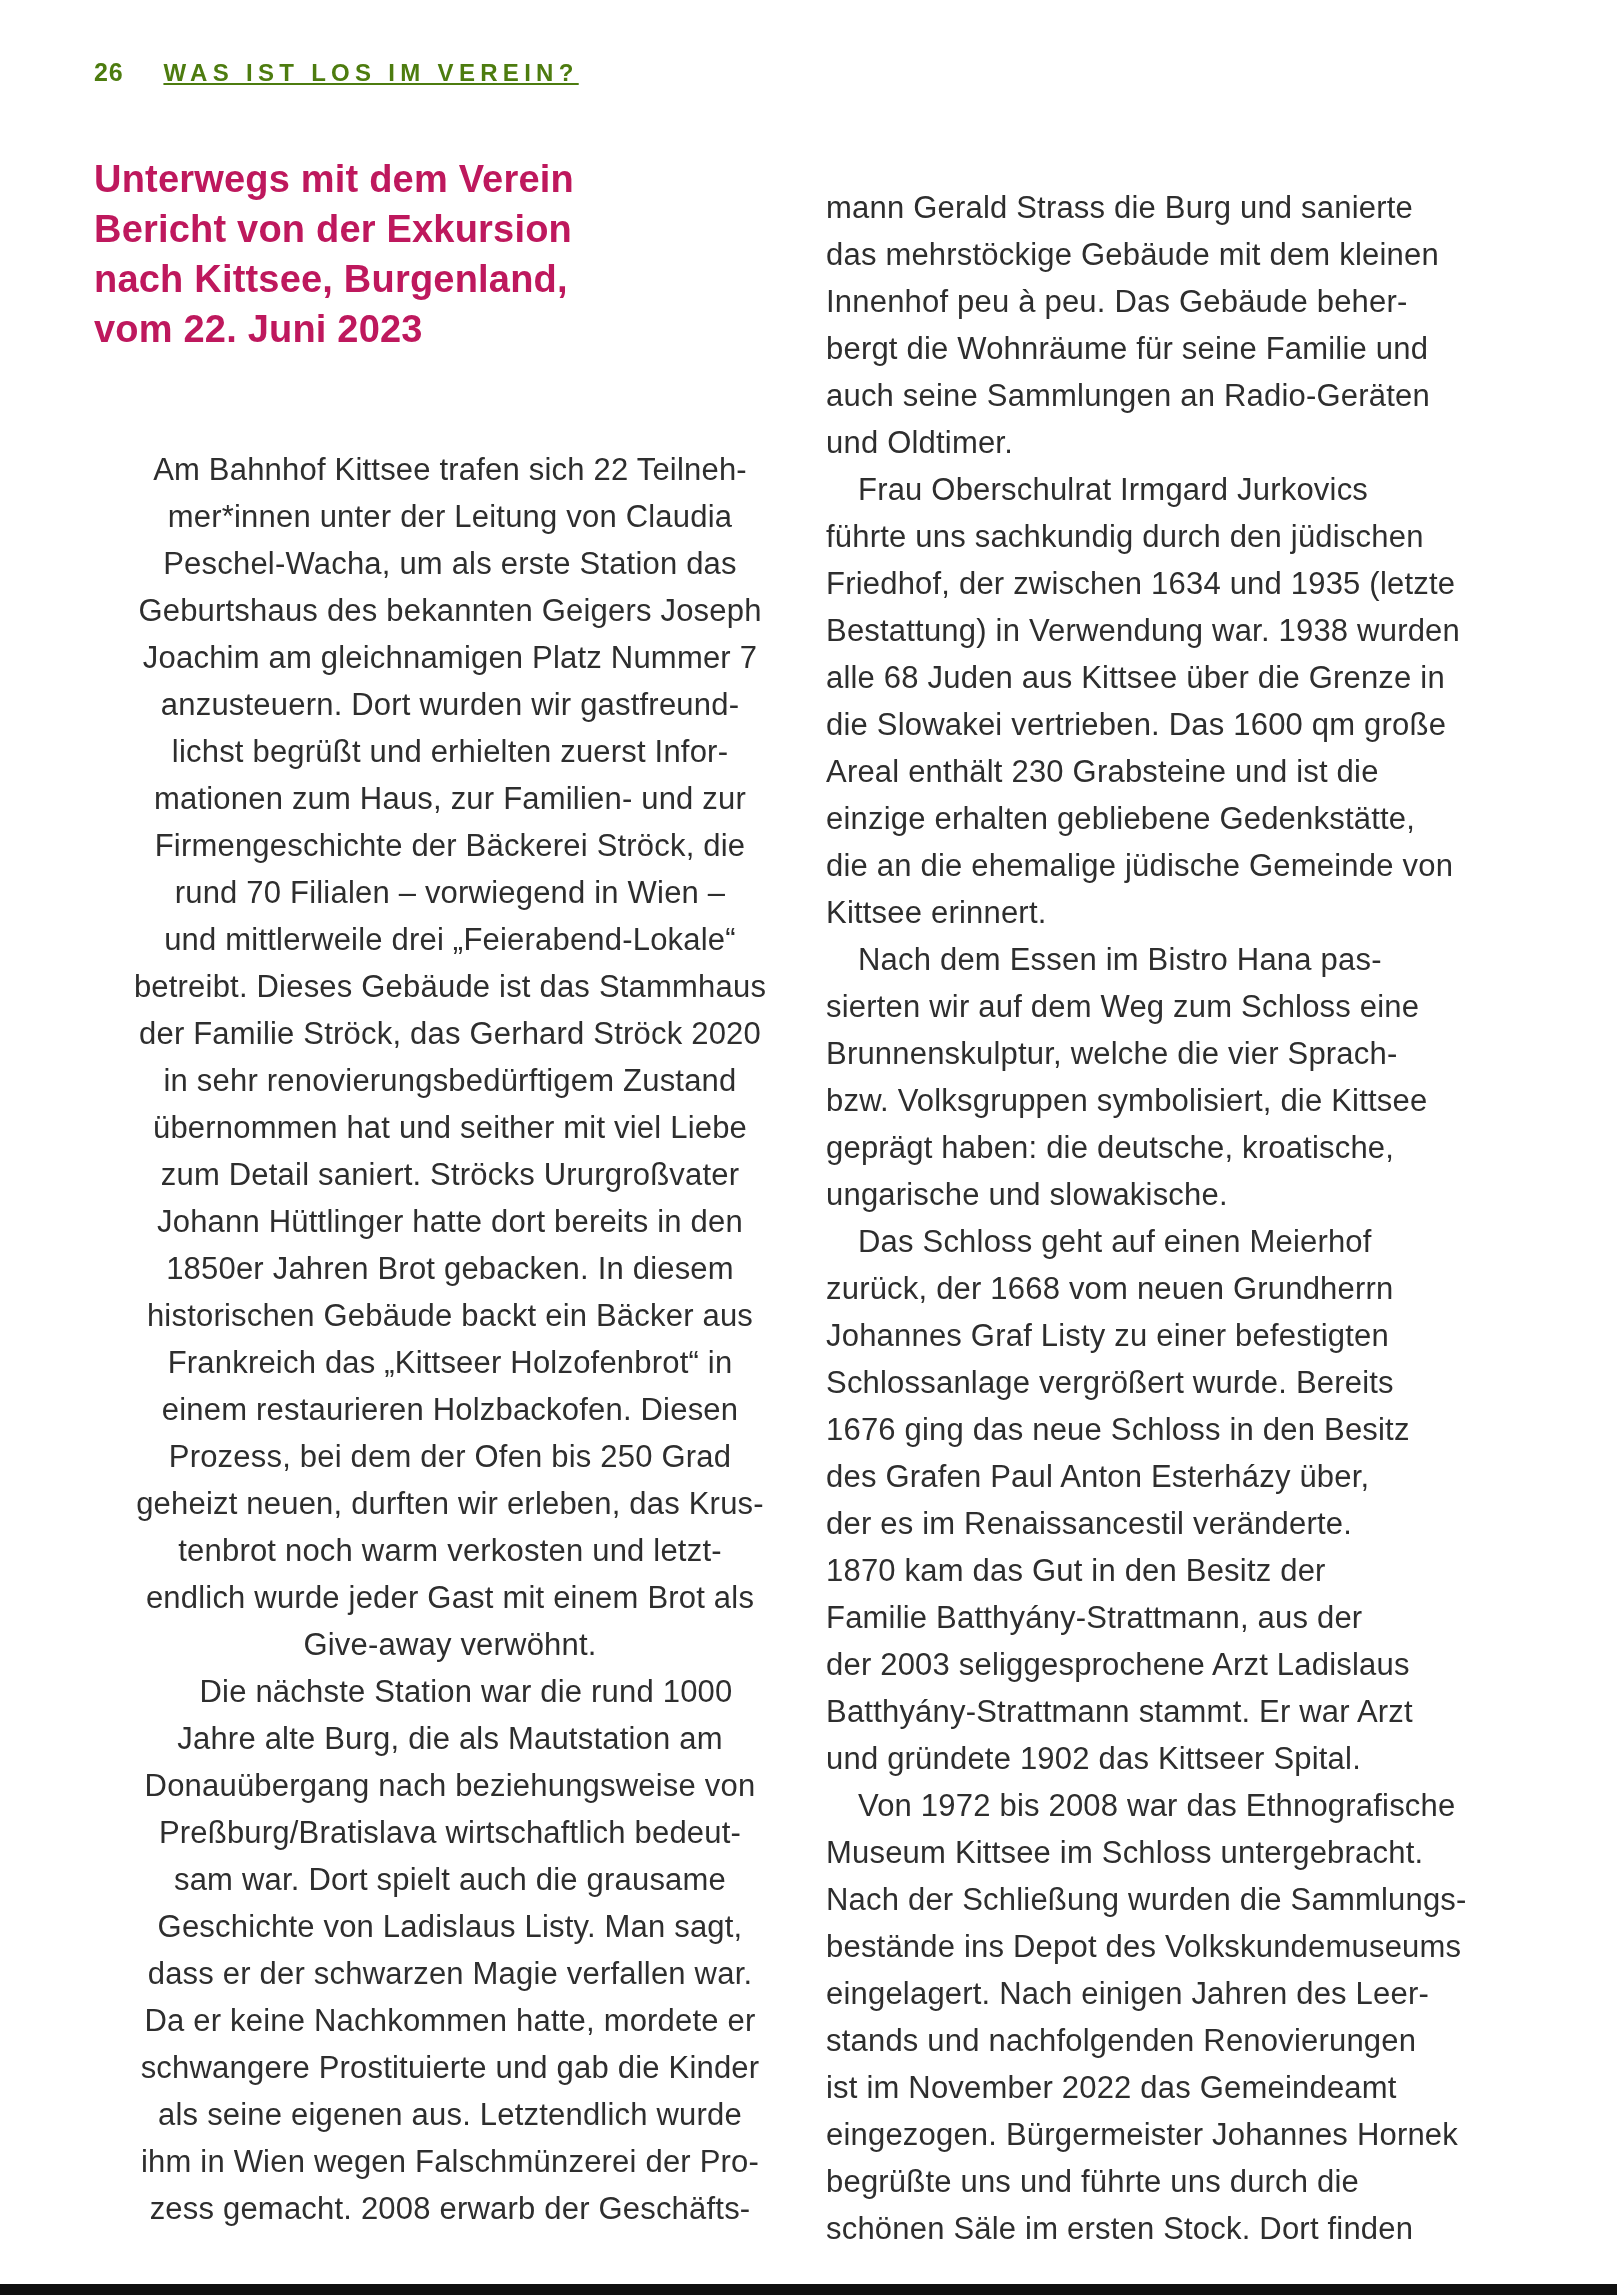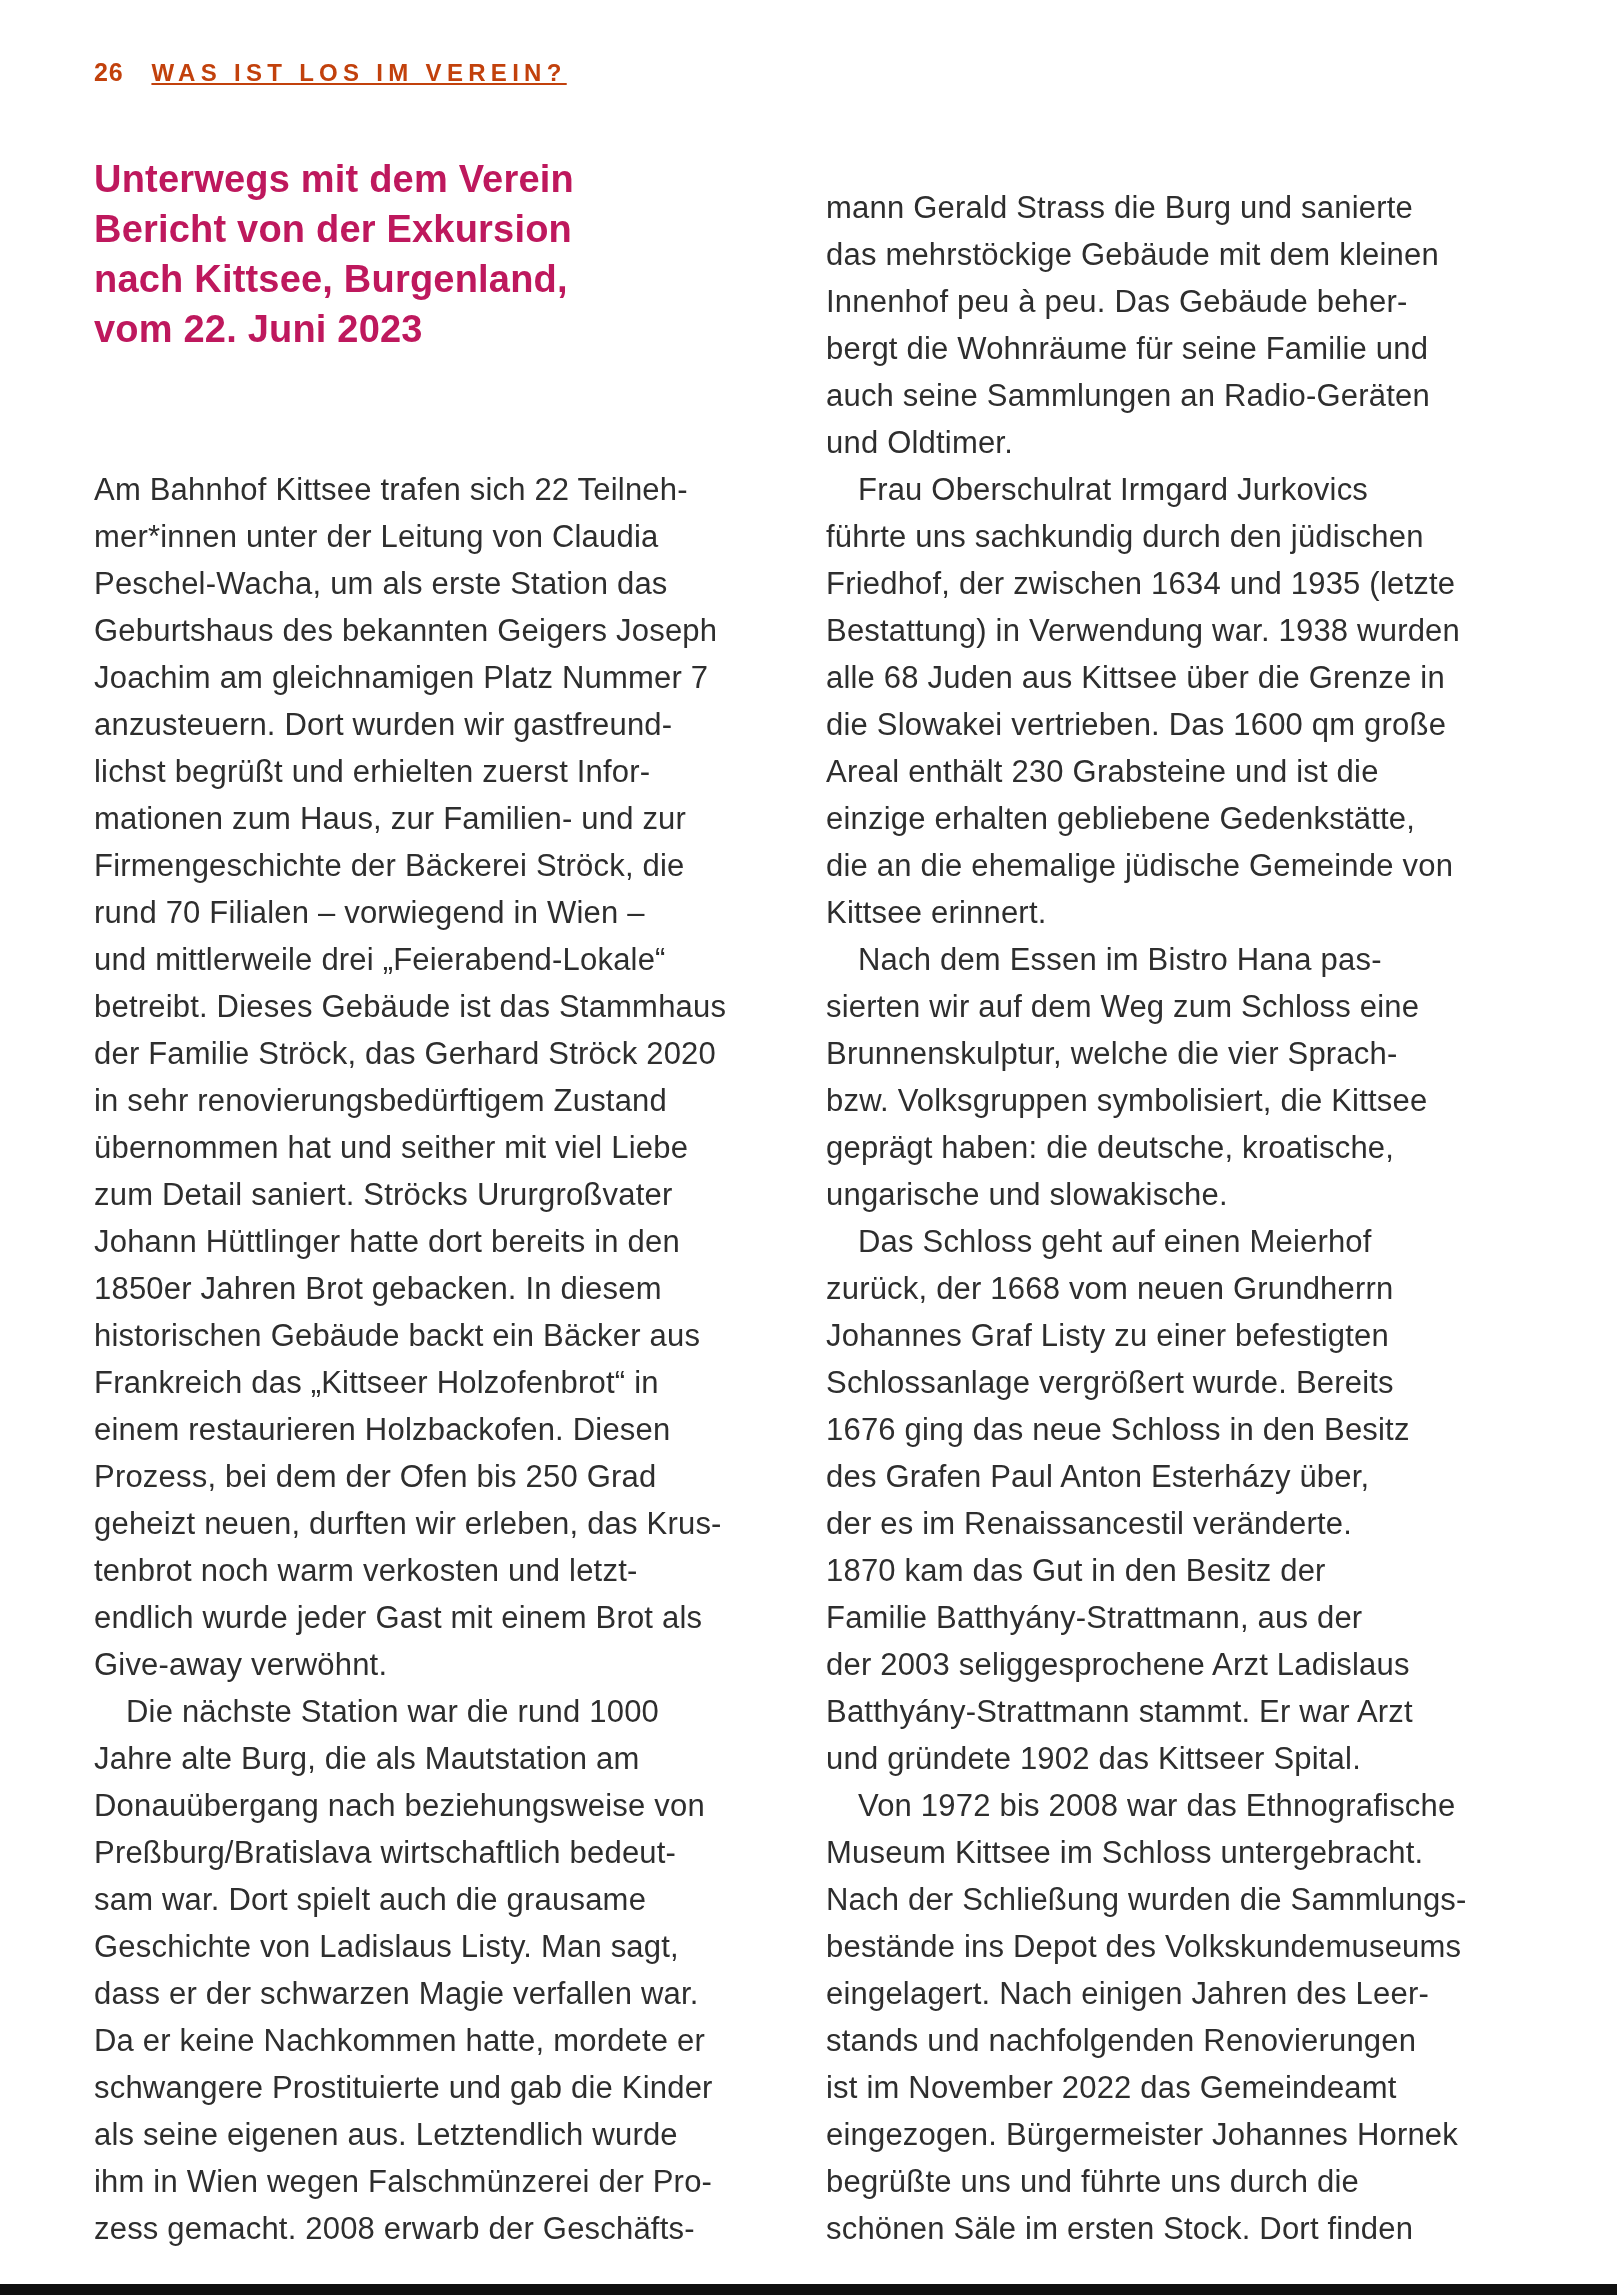--- a/index.html
+++ b/index.html
@@ -16,22 +16,22 @@
     color: #2b2b2b;
     overflow: hidden;
     margin: 0 auto;
   }
   .page-header {
     position: absolute;
     top: 58px;
     left: 94px;
     display: flex;
     align-items: baseline;
-    gap: 28px;
-    color: #c2410c;
+    gap: 40px;
+    color: #4d7c0f;
   }
   .page-number {
     font-size: 25px;
     font-weight: 700;
     letter-spacing: 0.8px;
   }
   .section-title {
     font-size: 24px;
     font-weight: 600;
     letter-spacing: 5.3px;
@@ -50,22 +50,23 @@
   }
   .column {
     position: absolute;
     font-size: 31px;
     line-height: 47px;
     letter-spacing: 0.2px;
     color: #2e2e2e;
   }
   .column-left {
     left: 94px;
-    top: 466px;
+    top: 446px;
     width: 712px;
+    text-align: center;
   }
   .column-right {
     left: 826px;
     top: 160px;
     width: 712px;
     margin-top: 24px;
   }
   .line {
     white-space: nowrap;
   }

